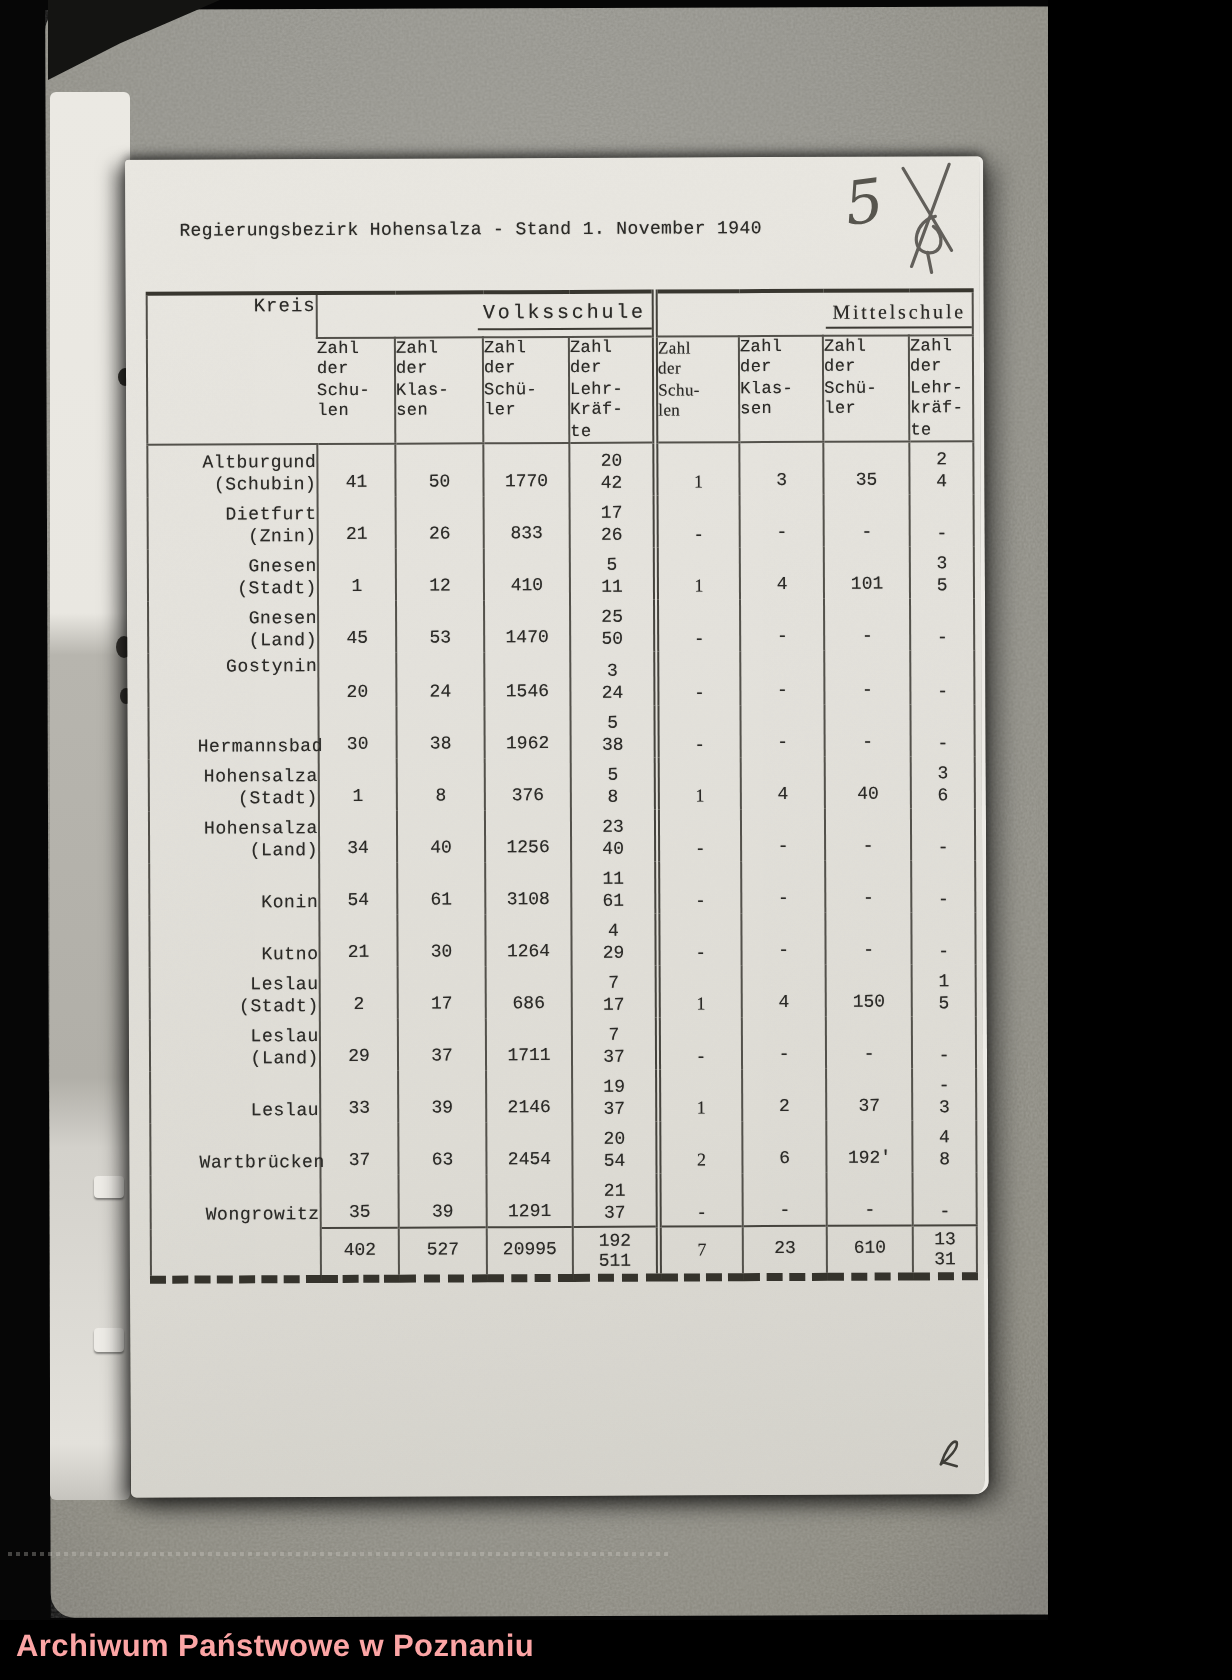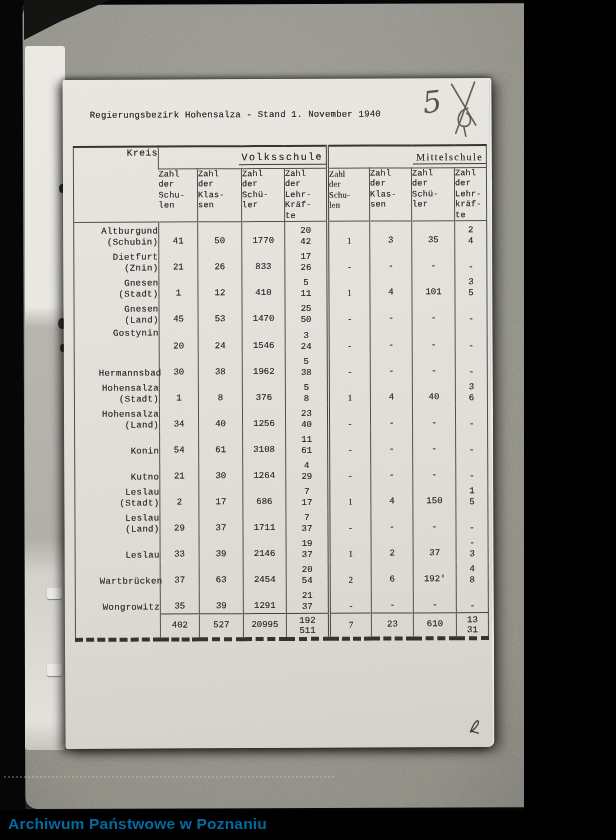--- a/index.html
+++ b/index.html
@@ -57,21 +57,21 @@
   td.num{text-align:center;padding-bottom:2px;}
   td.lk{text-align:center;margin-left:40px;}
   td.lk .t,td.lk .b{line-height:11px;min-height:11px;}
   .tbl tfoot td{border-top:1px solid #45433d;border-bottom:4px dashed #35332c;height:21px;
                 vertical-align:middle;font-size:9px;}
   .tbl tfoot td.kreis{border-top:none;}
   .tbl tfoot td.lk .t,.tbl tfoot td.lk .b{line-height:10px;min-height:10px;}
 
   
   .archive-bar{position:absolute;left:0;top:810px;width:616px;height:30px;background:#000;}
-  .archive-bar .label{position:absolute;left:8px;top:5px;color:#0369a1;
+  .archive-bar .label{position:absolute;left:8px;top:5px;color:#fca5a5;
                       font-family:"Liberation Sans",sans-serif;font-weight:bold;font-size:15.5px;letter-spacing:.2px;}
 </style>
 </head>
 <body>
 
 <div class="frame">
 
   <div class="backing">
     <svg class="grain" width="548" height="804">
       <filter id="g1">

